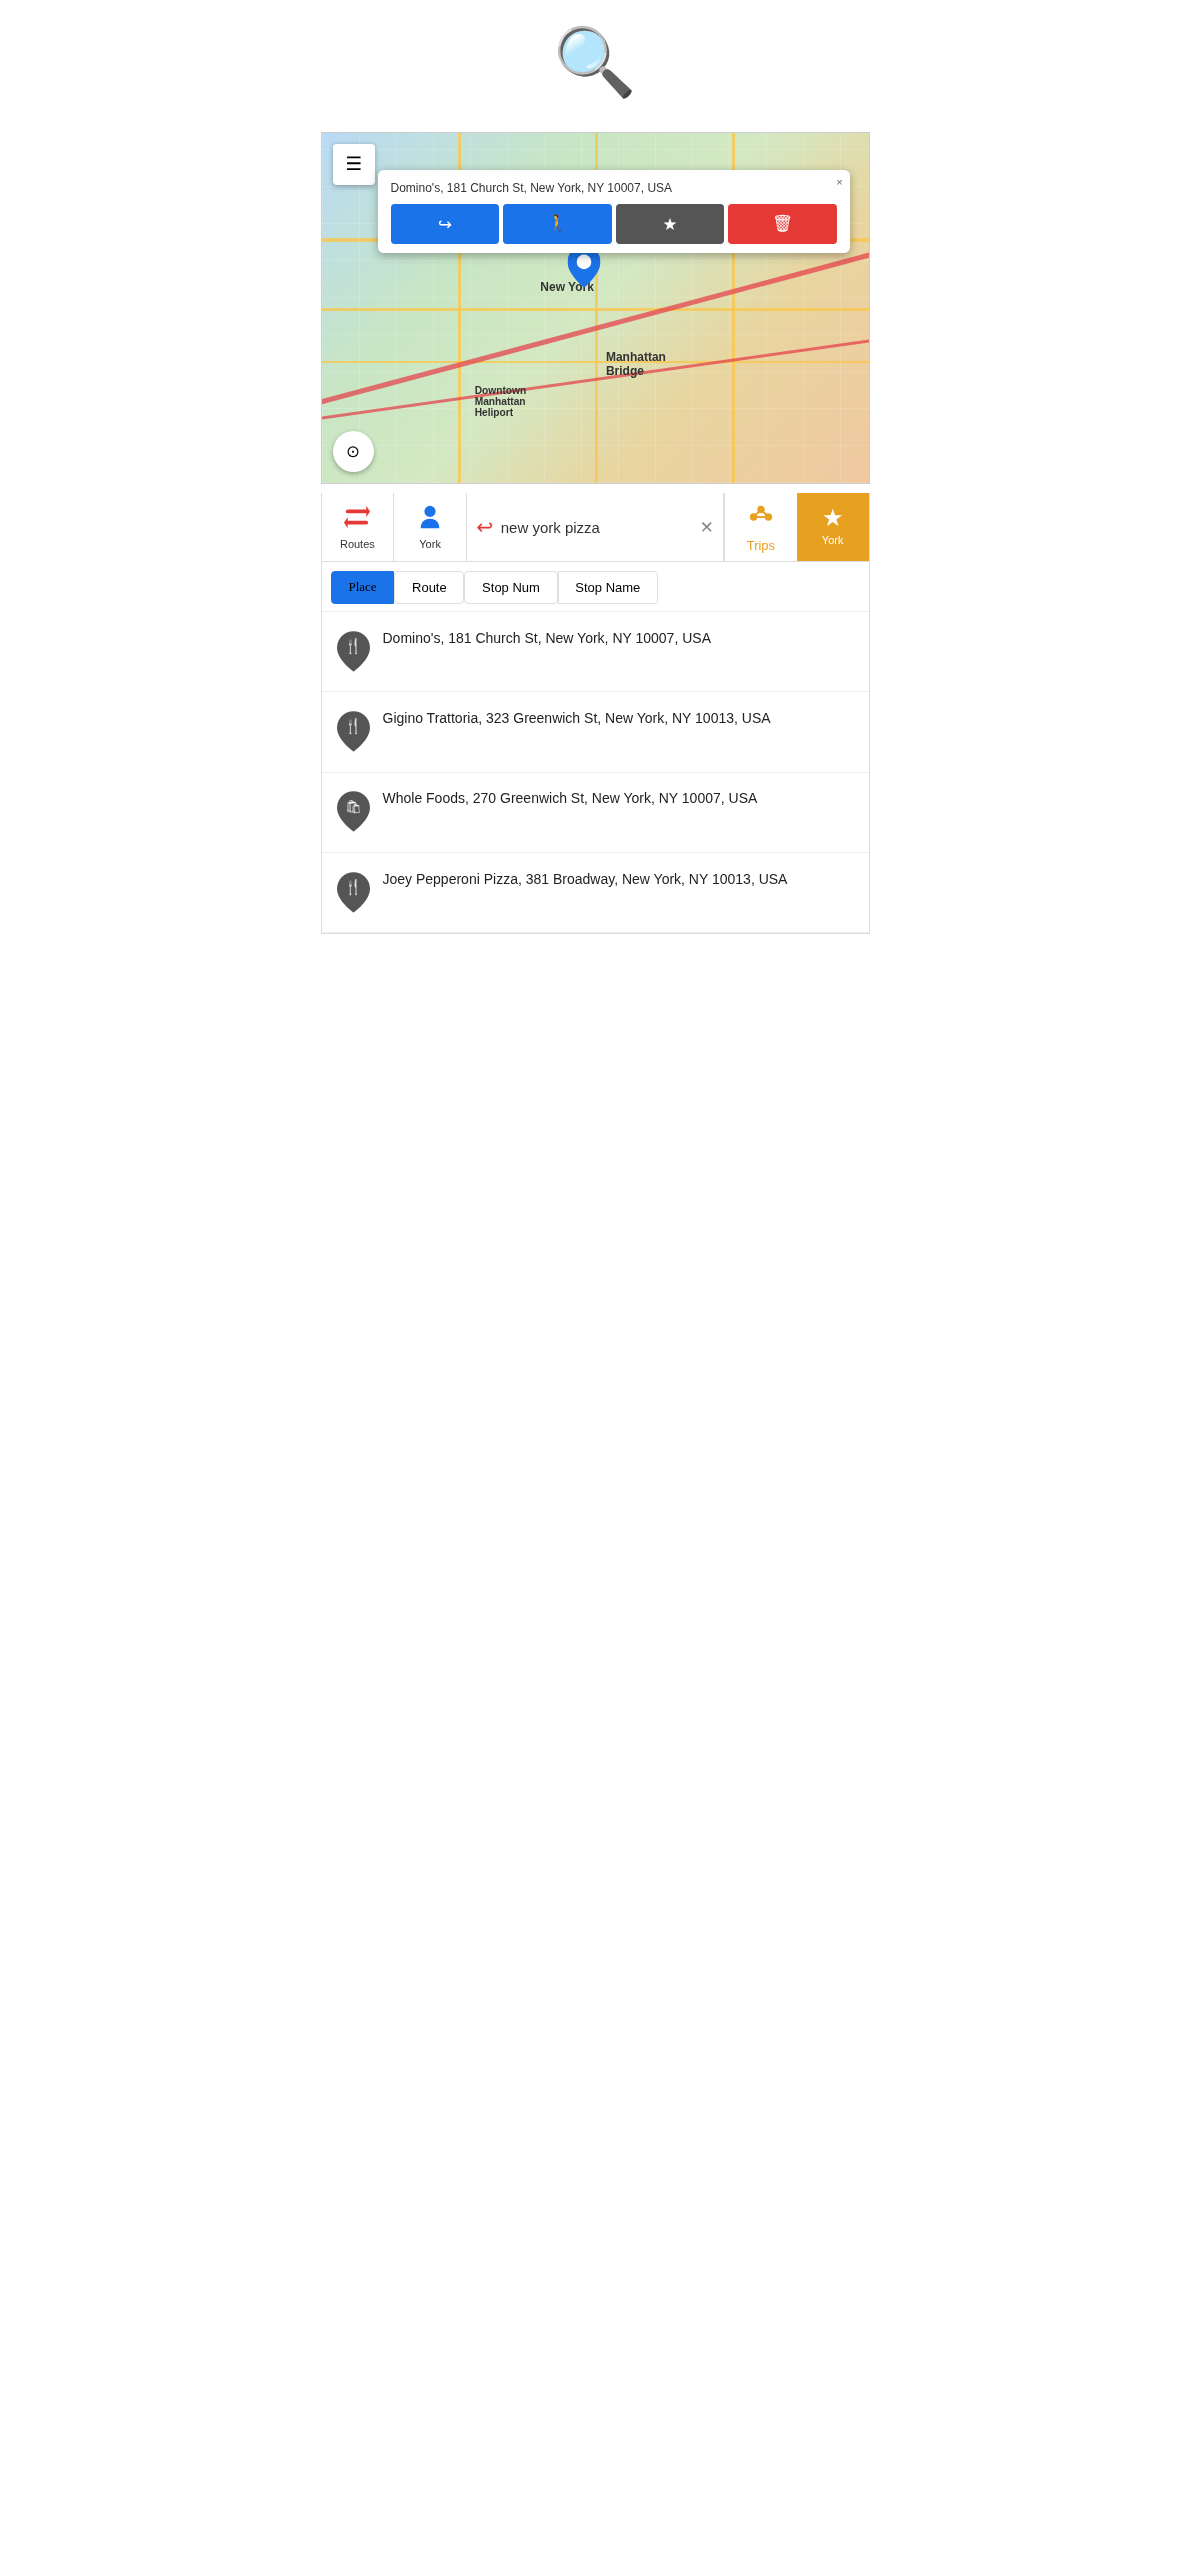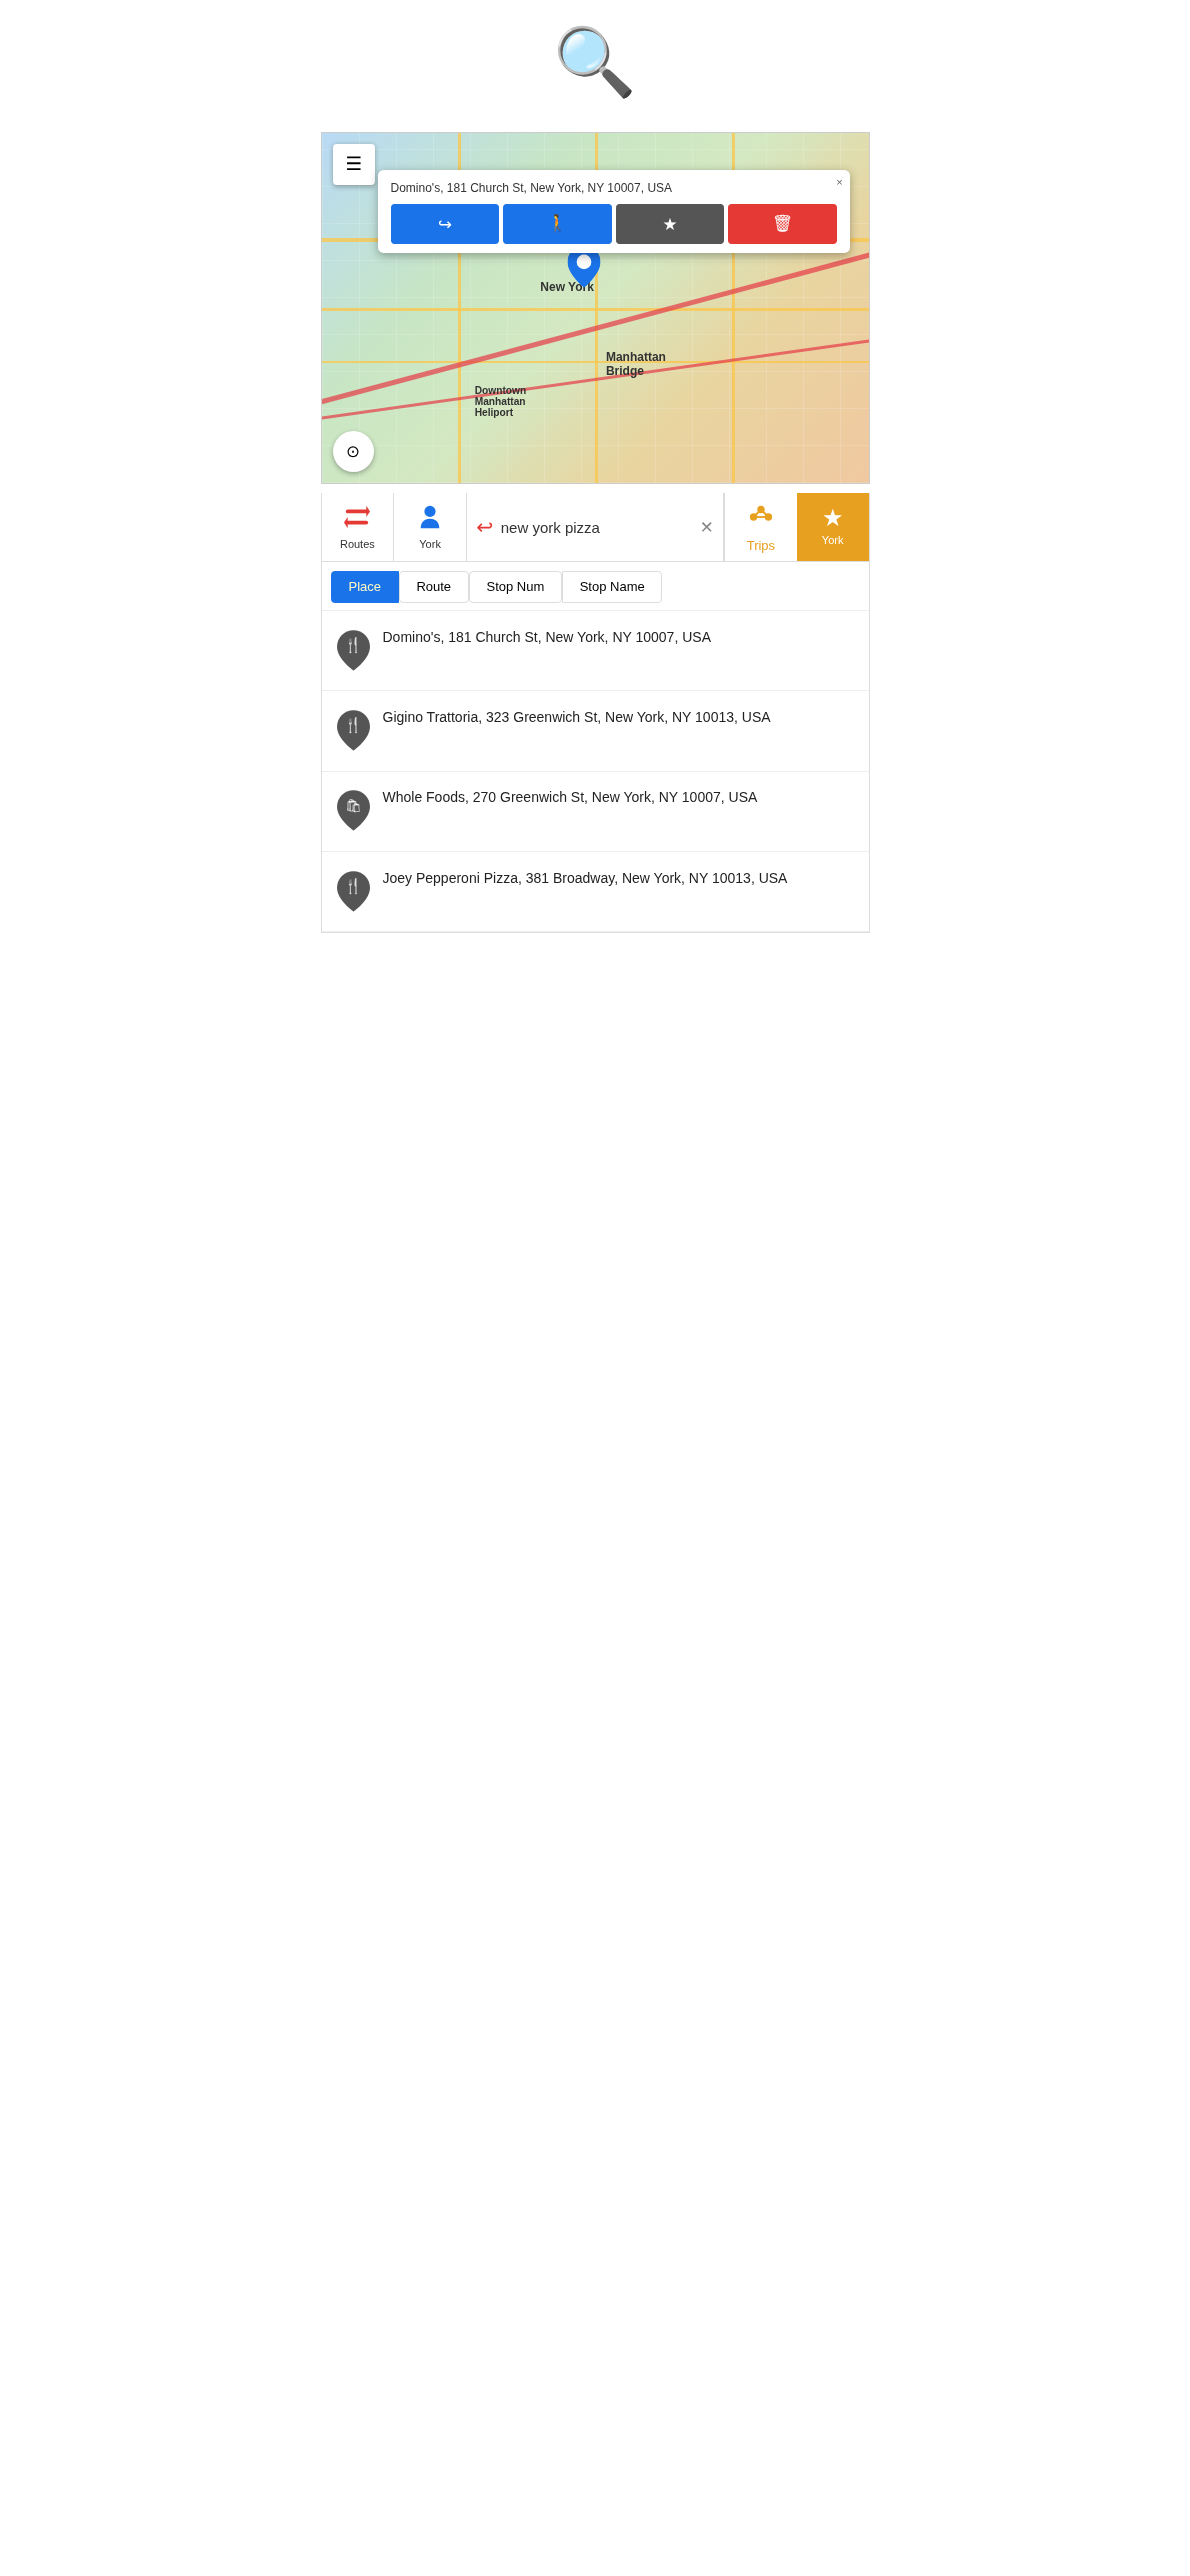--- a/index.html
+++ b/index.html
@@ -283,22 +283,23 @@
       font-size: 13px;
       cursor: pointer;
       border-radius: 4px;
     }
 
     .filter-tab:first-child { border-radius: 3.7px 0 0 3.7px; }
     .filter-tab:last-child { border-radius: 0 3.7px 3.7px 0; }
 
     .filter-tab.active {
       background: #1a73e8;
-      color: #fef9c3;
+      color: #000000;
       border-color: #1a73e8;
+      font-family: Liberation Serif, serif;
     }
 
     
     .results-list {
       background: white;
     }
 
     .result-item {
       display: flex;
       align-items: flex-start;

